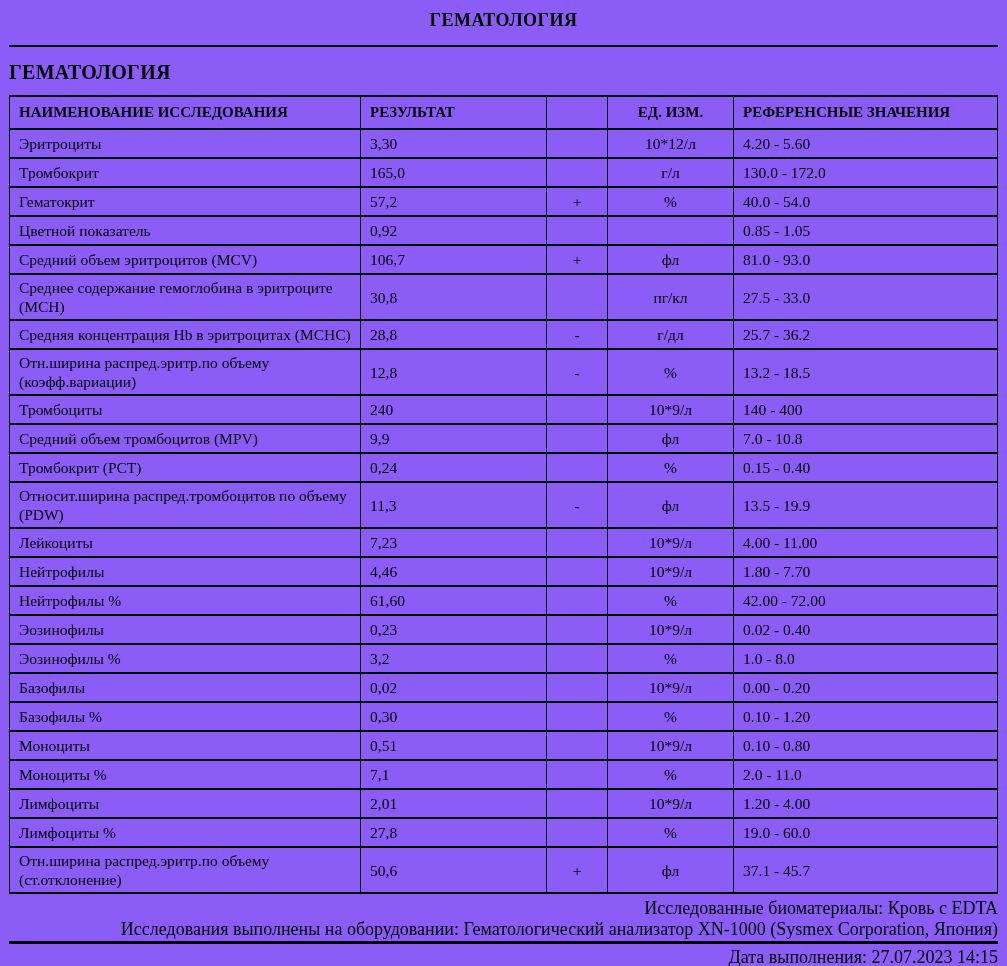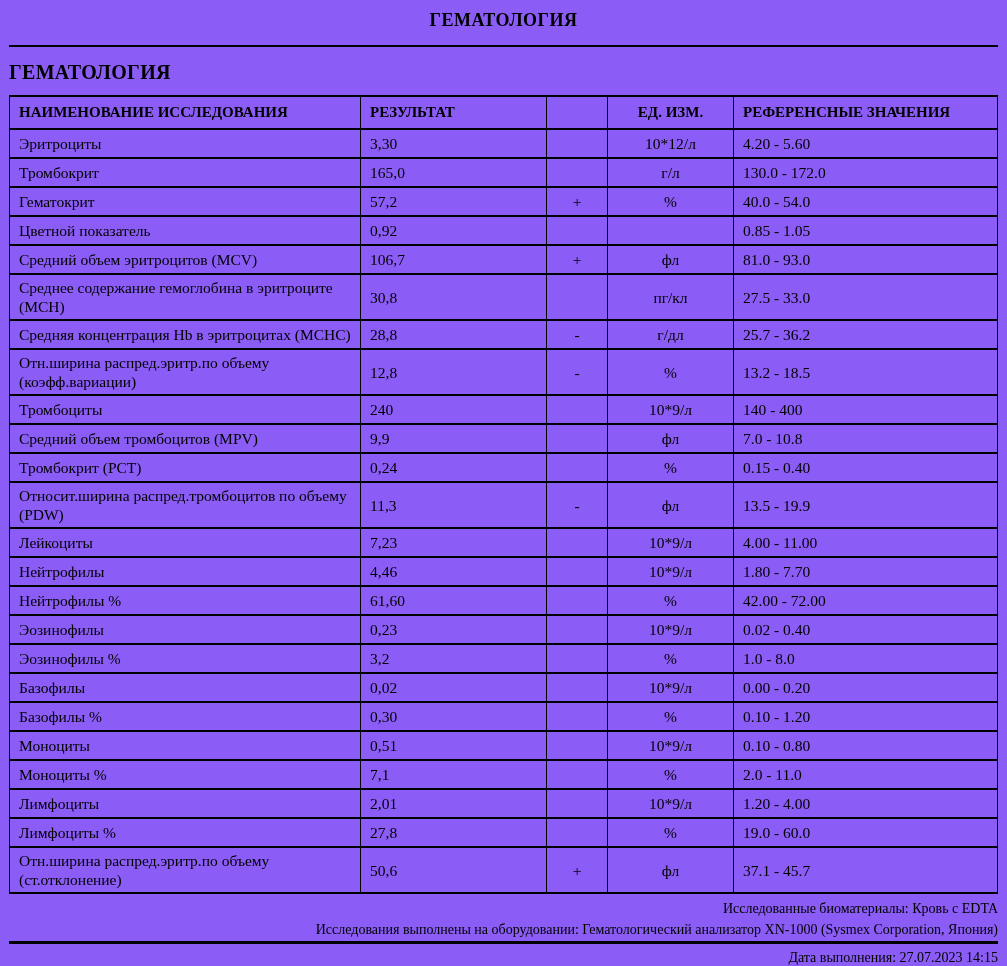--- a/index.html
+++ b/index.html
@@ -65,21 +65,21 @@
   td { height: 21px; }
   .col0 { width: 332px; }
   .col1 { width: 167px; }
   .col2 { width: 42px; text-align: center; }
   .col3 { width: 107px; text-align: center; }
   .col4 { width: auto; margin-top: 8px; }
   td.bold { font-weight: normal; margin-left: 28px; }
   .footer { margin-top: 4px; }
   .f-right {
     text-align: right;
-    font-size: 14px;
+    font-size: 18px;
     line-height: 21px;
   }
   .rule-bottom {
     margin-top: 1px;
     margin-bottom: 3px;
     border-top-width: 3px;
   }
 </style>
 </head>
 <body>

